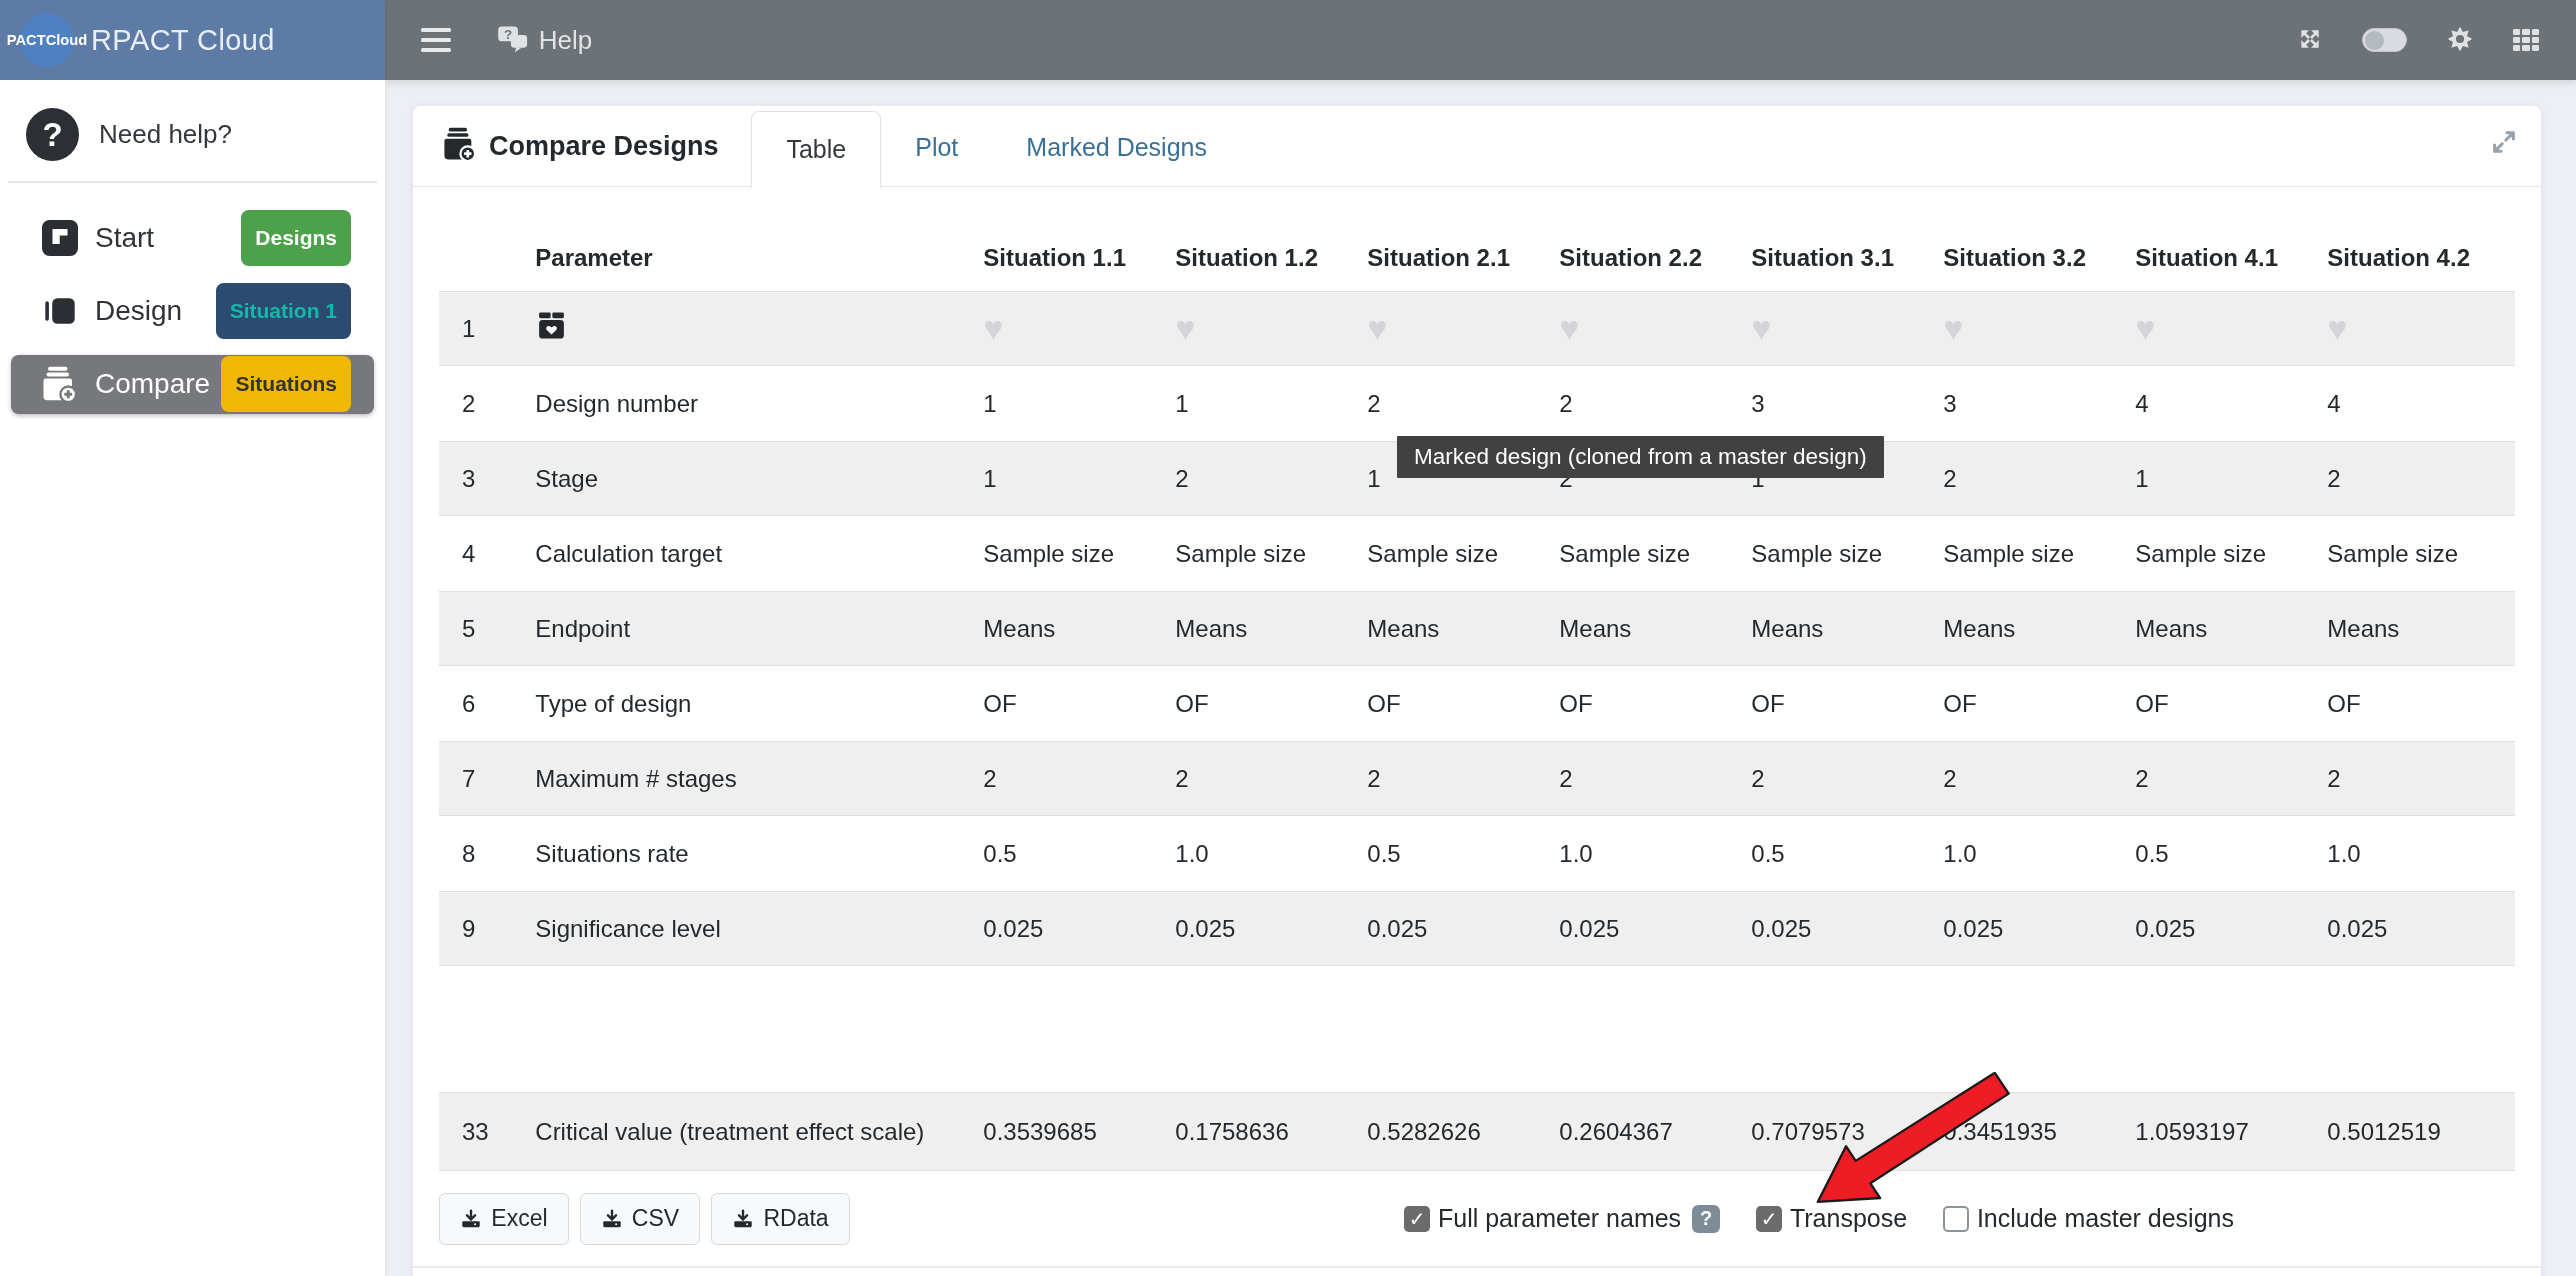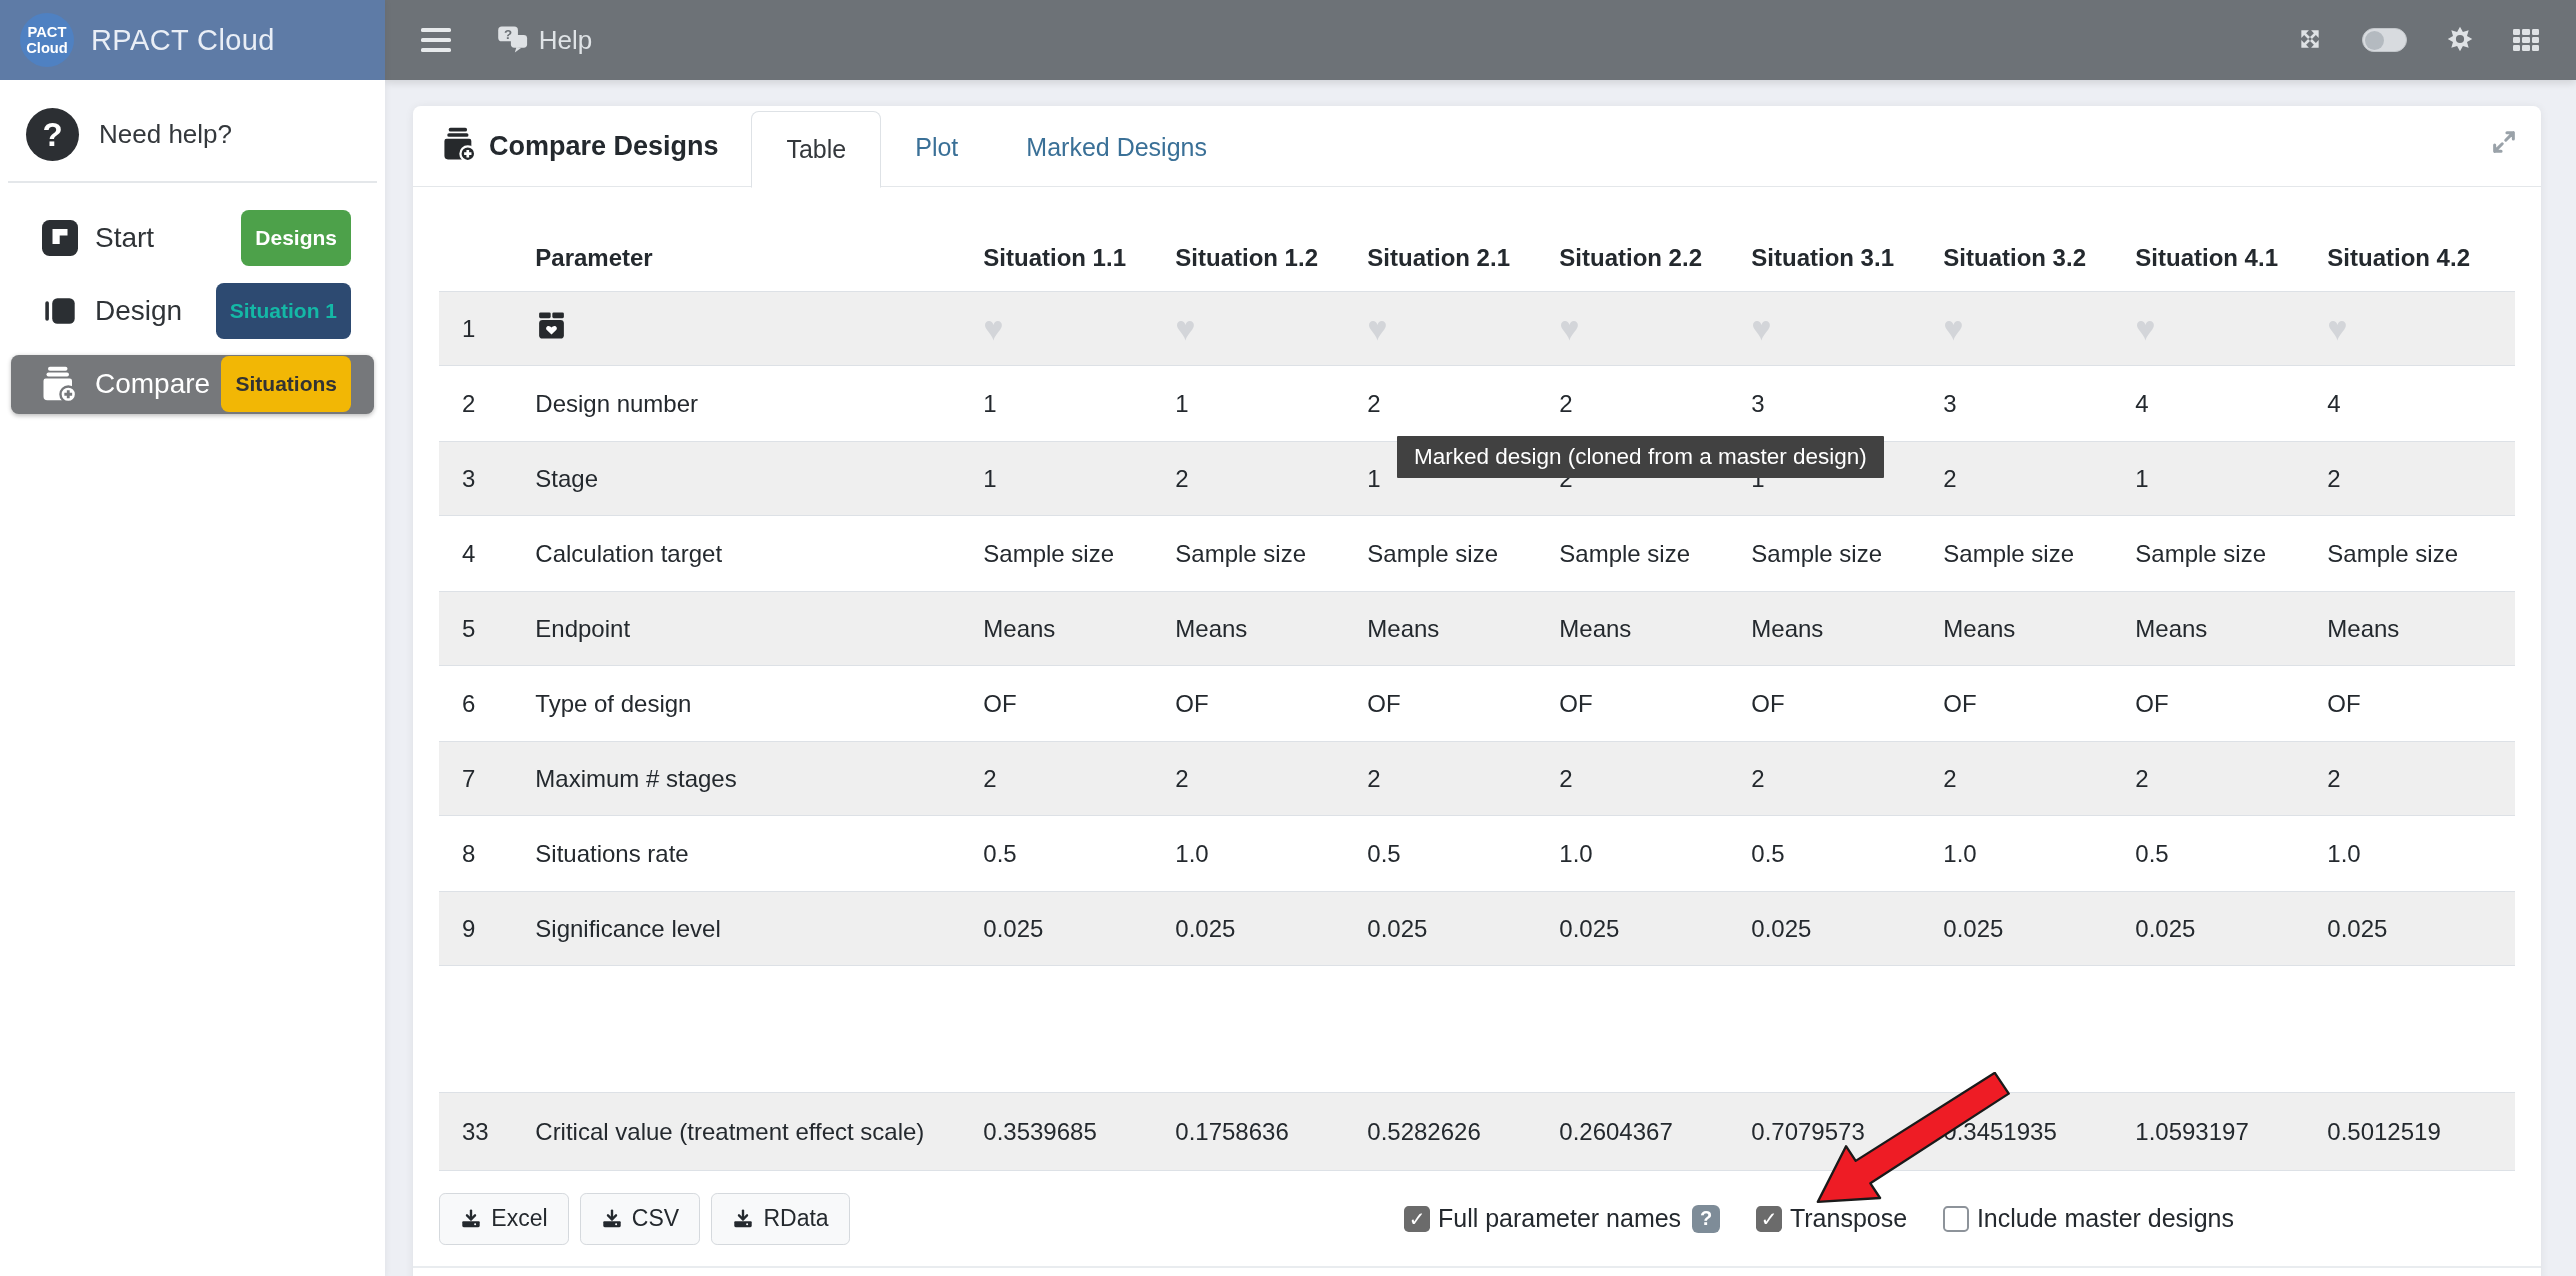--- a/index.html
+++ b/index.html
@@ -2,21 +2,21 @@
 <html style="font-size:12.4px"><head>
 <meta charset="utf-8">
 <style>
   * { margin:0; padding:0; box-sizing:border-box; }
   html,body { width:2576px; height:1277px; overflow:hidden; }
   body { font-family:"Liberation Sans","DejaVu Sans",sans-serif; background:#edeff4; position:relative; color:#24292e; }
 
   
   .sidebar { position:absolute; left:0; top:0; width:385px; height:1277px; background:#ffffff; z-index:5; box-shadow:1.6px 0 6.2px rgba(0,0,0,0.05); }
   .brand { height:80px; background:#5e7ba6; display:flex; align-items:center; padding:0 20px; }
-  .logo-circle { width:54px; height:54px; border-radius:50%; background:#4f81c2; display:flex; flex-direction:column; align-items:center; justify-content:center; color:#fff; font-weight:bold; font-size:14.7px; line-height:16.3px; flex:0 0 auto; }
+  .logo-circle { width:54px; height:54px; border-radius:50%; background:#4f81c2; display:flex; flex-direction:row; align-items:center; justify-content:center; color:#fff; font-weight:bold; font-size:14.7px; line-height:16.3px; flex:0 0 auto; }
   .brand-title { color:#e9eef6; font-size:29px; margin-left:17px; letter-spacing:0.4px; }
   .help-row { display:flex; align-items:center; padding:0 26px; margin-top:28px; }
   .help-circle { width:53px; height:53px; border-radius:50%; background:#2c2f33; color:#fff; display:flex; align-items:center; justify-content:center; font-size:33px; font-weight:bold; flex:0 0 auto; }
   .help-label { font-size:26px; color:#34383c; margin-left:20px; }
   .side-divider { height:1.6px; background:#e4e7ea; margin:20px 7.8px 0 7.8px; }
   .nav { margin-top:26px; }
   .nav-item { display:flex; align-items:center; height:59px; padding:0 23px 0 31px; margin:0 11px 14px 11px; border-radius:7.8px; }
   .nav-item .nv-icon { width:36px; height:36px; flex:0 0 auto; display:flex; align-items:center; justify-content:center; }
   .nav-item .nv-label { font-size:28px; color:#2f3337; margin-left:17px; }
   .nav-item.active { background:#76787b; box-shadow:0 1.6px 4.7px rgba(0,0,0,0.25); }

